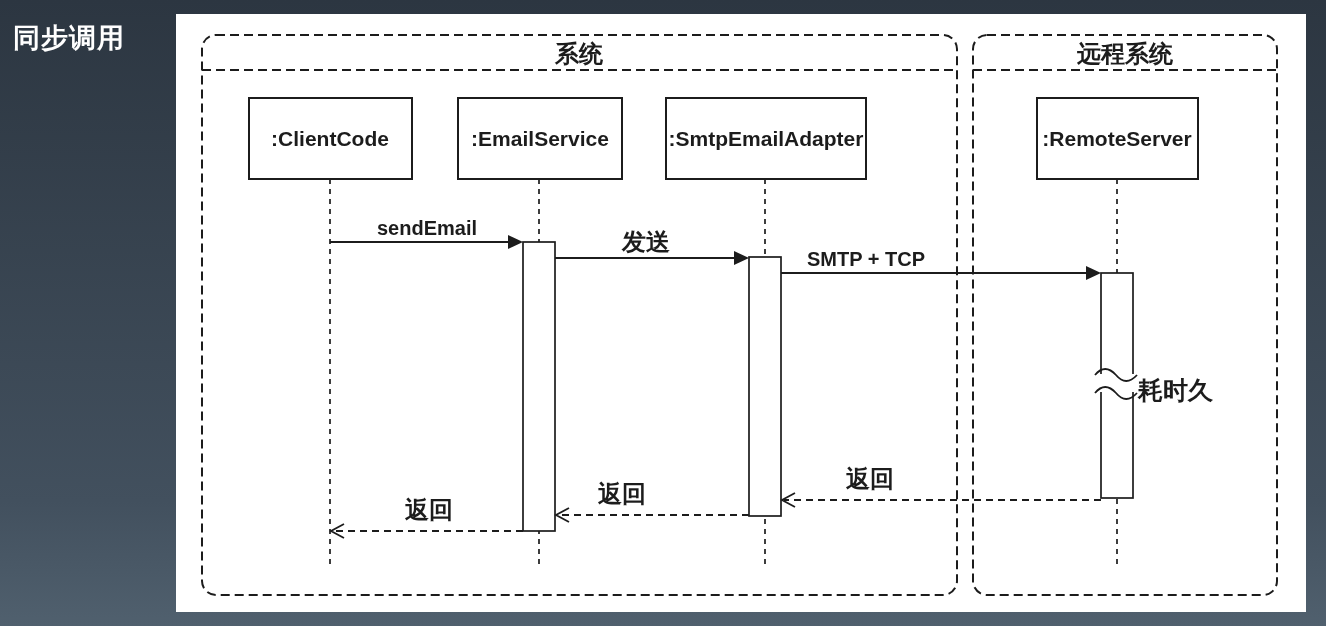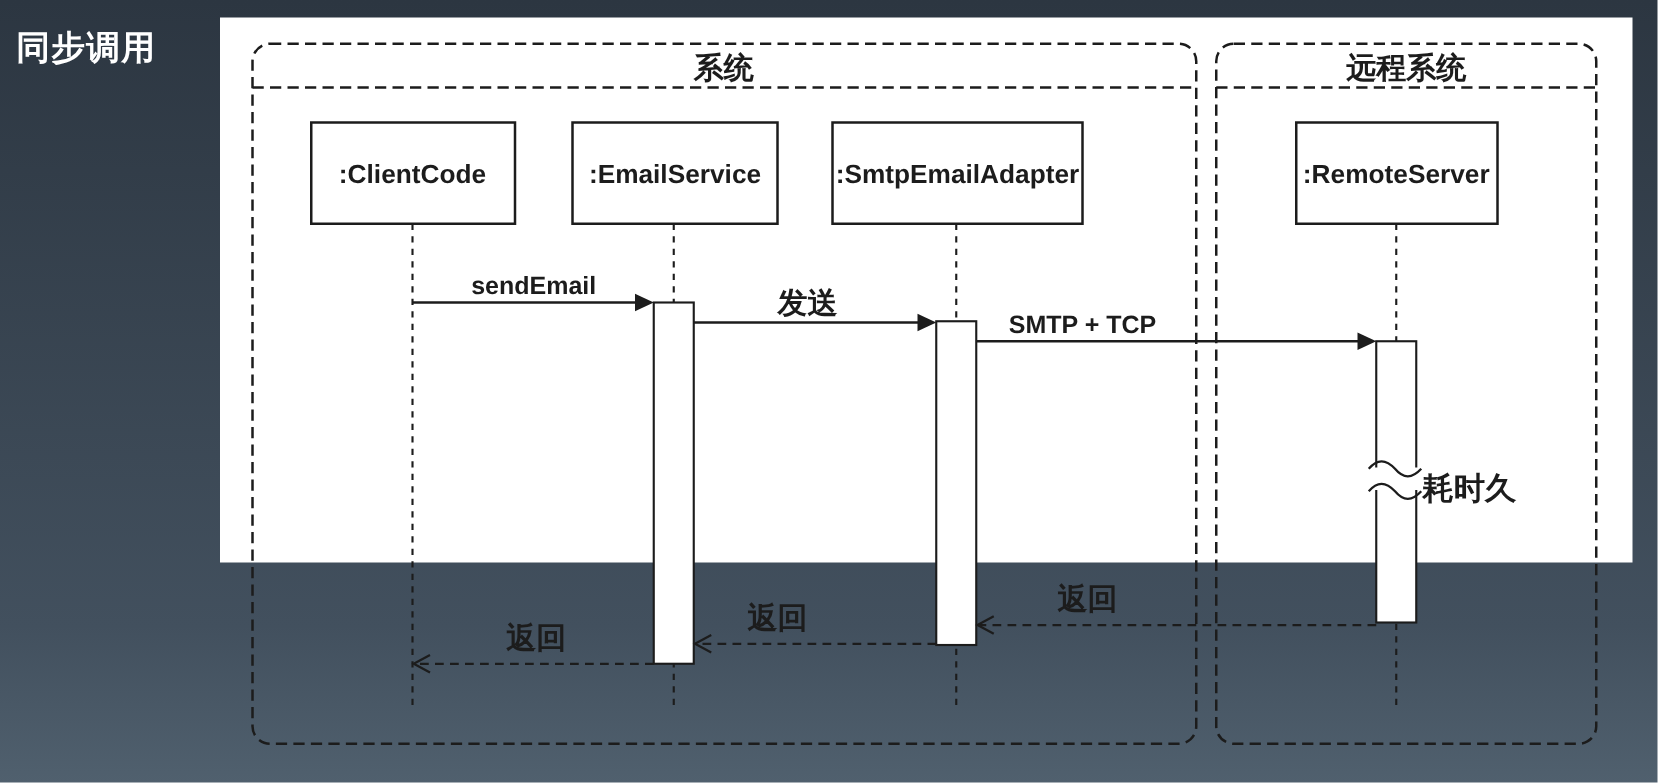--- a/index.html
+++ b/index.html
@@ -16,21 +16,21 @@
     position: absolute;
     left: 13px; top: 20px;
     color: #ffffff;
     font-size: 27px;
     font-weight: bold;
     letter-spacing: 1px;
   }
   .diagram-panel {
     position: absolute;
     left: 176px; top: 14px;
-    width: 1130px; height: 436px;
+    width: 1130px; height: 598px;
     background: #ffffff;
   }
   svg text {
     fill: #1c1c1c;
   }
   .frame-label   { font-size: 24px; font-weight: bold; }
   .pt-label      { font-size: 21px; font-weight: 600; }
   .msg-label-en  { font-size: 20px; font-weight: 600; }
   .msg-label-cn  { font-size: 24px; font-weight: bold; }
   .note-label    { font-size: 25px; font-weight: bold; }

